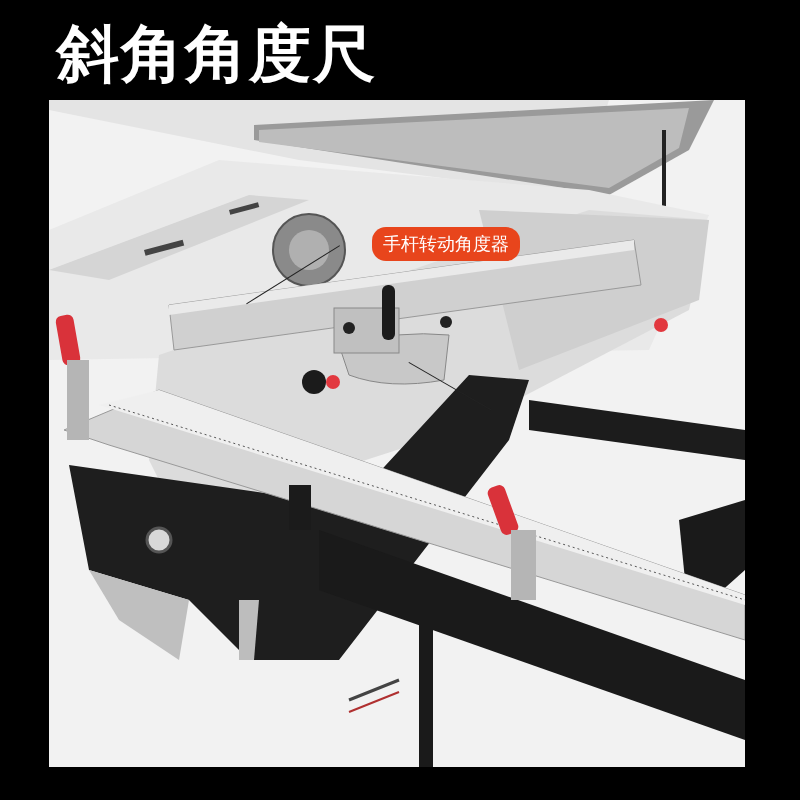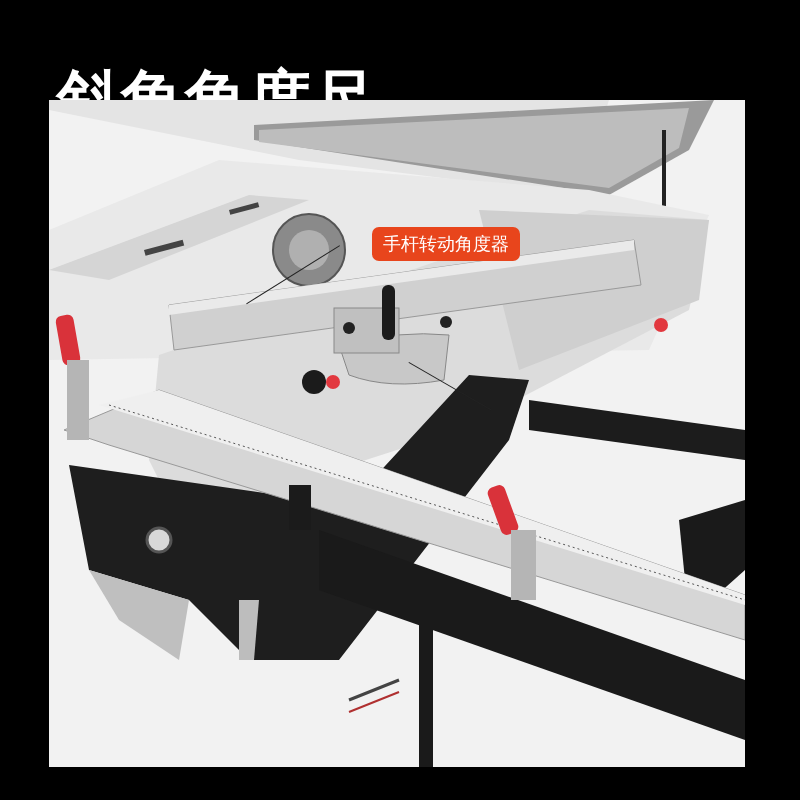--- a/index.html
+++ b/index.html
@@ -1,20 +1,20 @@
 <!DOCTYPE html>
 <html><head>
 <meta charset="utf-8">
 <style>
   html,body{margin:0;padding:0;}
   body{width:800px;height:800px;background:#000;position:relative;overflow:hidden;font-family:"DejaVu Sans",sans-serif;}
-  .title{position:absolute;left:57px;top:14px;font-size:62px;font-weight:bold;color:#fff;letter-spacing:2px;line-height:80px;font-family:"DejaVu Sans",sans-serif;margin-top:45px;}
+  .title{position:absolute;left:57px;top:14px;font-size:62px;font-weight:bold;color:#fff;letter-spacing:2px;line-height:80px;font-family:"DejaVu Sans",sans-serif;}
   .photo{position:absolute;left:49px;top:100px;width:696px;height:667px;background:#f3f3f3;overflow:hidden;}
   .photo svg{position:absolute;left:0;top:0;}
-  .callout{position:absolute;background:#e8451c;color:#fff;font-size:18px;line-height:34px;padding:0 11px;border-radius:7px;white-space:nowrap;font-family:"DejaVu Sans",sans-serif;}
+  .callout{position:absolute;background:#e8451c;color:#fff;font-size:18px;line-height:34px;padding:0 11px;border-radius:14px;white-space:nowrap;font-family:"DejaVu Sans",sans-serif;}
   .leader{position:absolute;height:1px;background:#222;transform-origin:0 0;}
 </style>
 </head>
 <body>
 
 <div class="title">斜角角度尺</div>
 
 <div class="photo">
   <svg width="696" height="667" viewBox="0 0 696 667">
 

